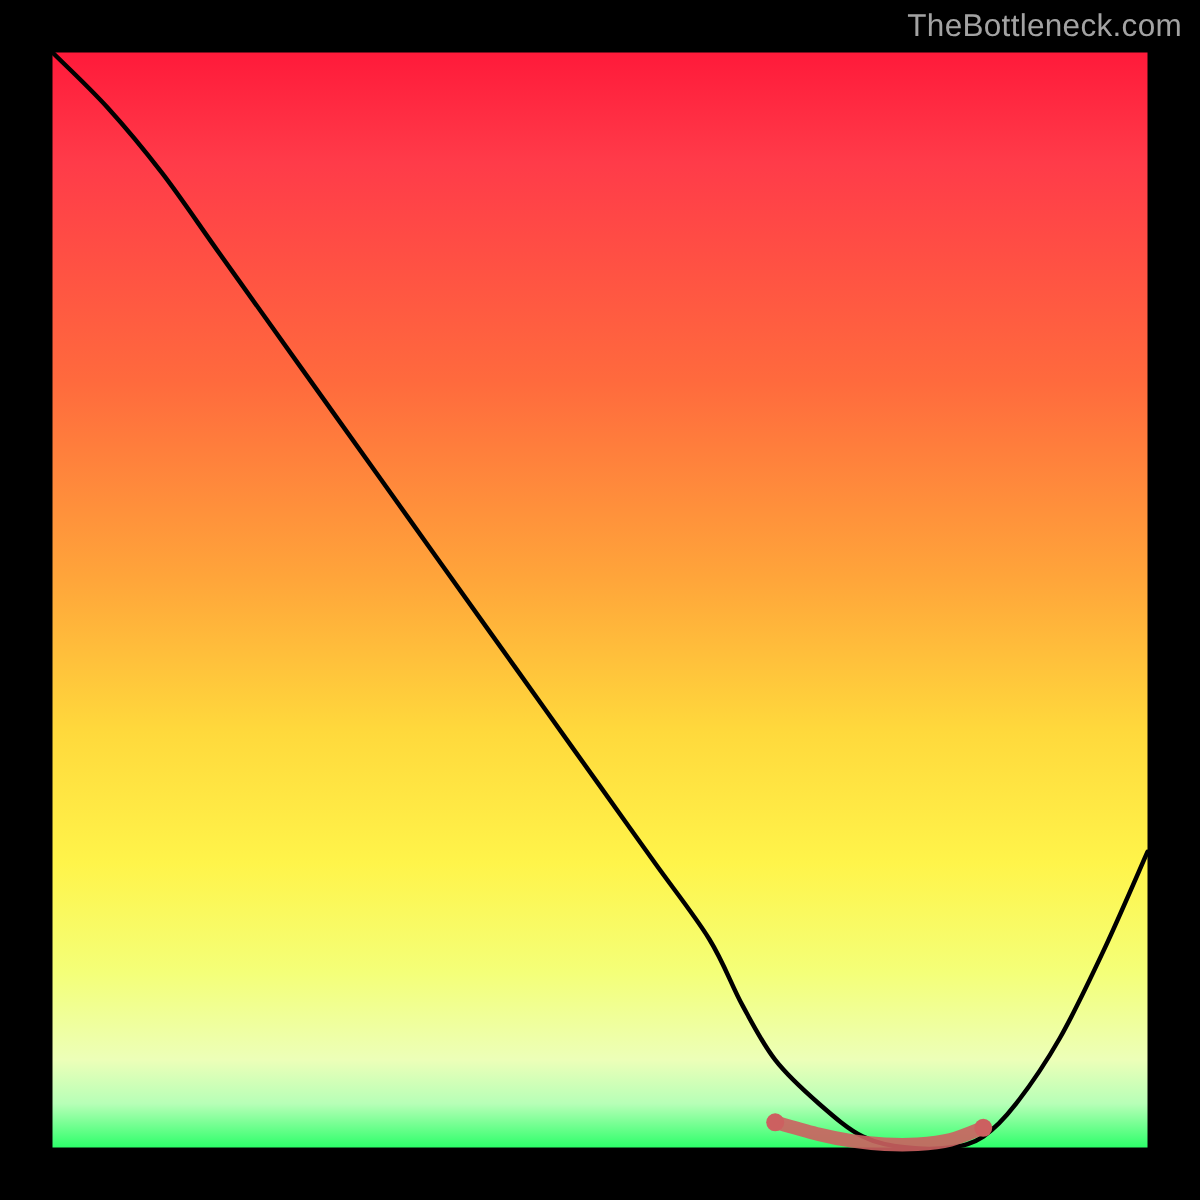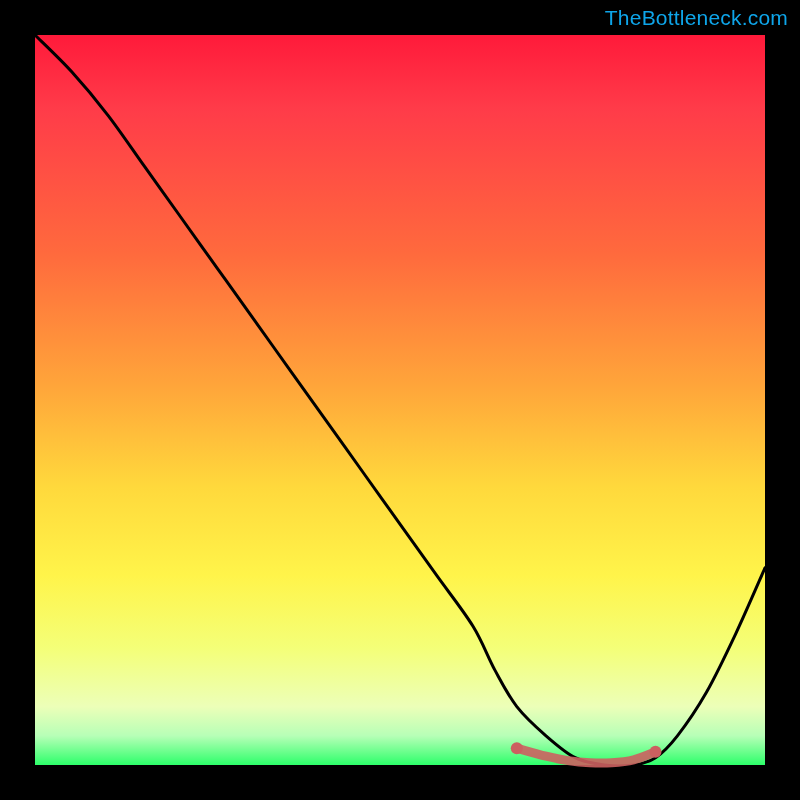--- a/index.html
+++ b/index.html
@@ -37,21 +37,21 @@
       #f4ff78 84%,
       #ecffb8 92%,
       #b7ffb7 96%,
       #2dff6a 100%
     );
   }
   .watermark {
     position: absolute;
     top: 6px;
     right: 12px;
-    color: #0ea5e9;
+    color: #a3a3a3;
     font-size: 21px;
     font-weight: 500;
     letter-spacing: 0.2px;
     user-select: none;
   }
   svg.curve {
     position: absolute;
     left: 0;
     top: 0;
     width: 730px;

